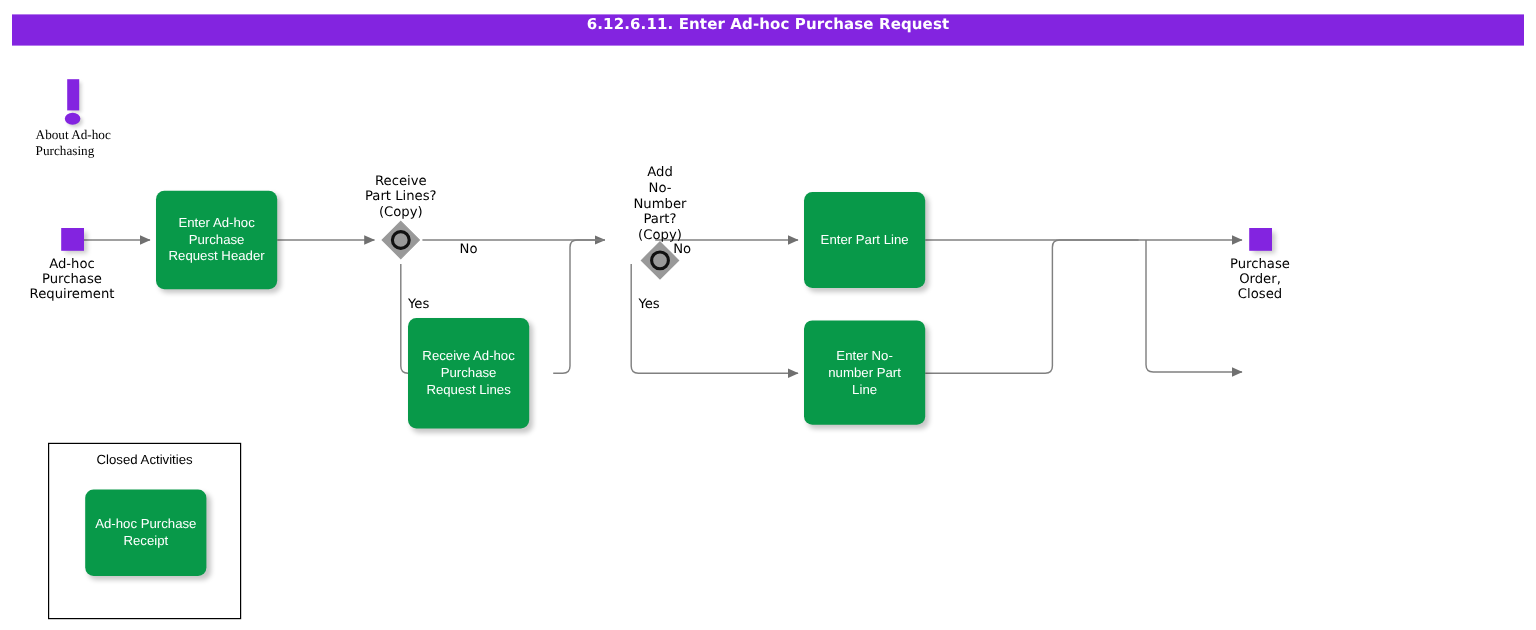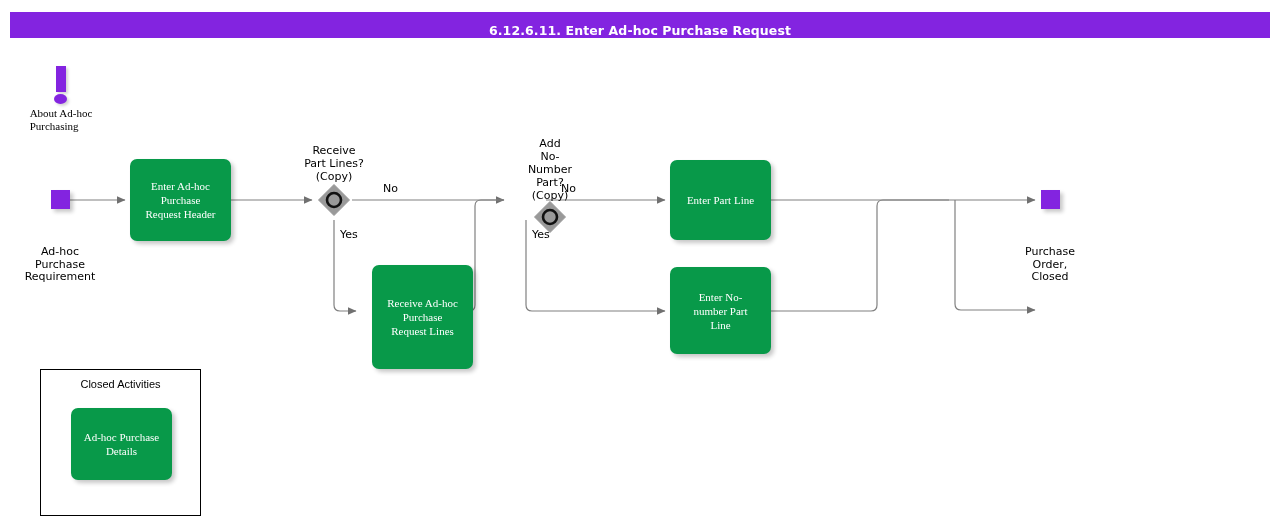--- a/index.html
+++ b/index.html
@@ -19,21 +19,21 @@
 
   
   .titlebar {
     position: absolute;
     left: 10px;
     top: 12px;
     width: 1260px;
     height: 26px;
     background: #8324E0;
     display: flex;
-    align-items: flex-end;
+    align-items: flex-start;
     justify-content: center;
   }
   .titlebar-text {
     color: #ffffff;
     font-family: "DejaVu Sans", sans-serif;
     font-size: 12.5px;
     font-weight: bold;
     letter-spacing: 0.1px;
     white-space: nowrap;
   }
@@ -66,34 +66,33 @@
     border-radius: 7px;
     box-shadow: 3px 3px 4px rgba(0,0,0,0.22);
     display: flex;
     align-items: center;
     justify-content: center;
     text-align: center;
     box-sizing: border-box;
   }
   .activity-label {
     color: #ffffff;
-    font-family: Liberation Serif, serif;
+    font-family: Liberation Sans, sans-serif;
     font-size: 11px;
     line-height: 14px;
     padding: 0 6px;
   }
 
   
   .terminator {
     position: absolute;
     width: 110px;
     display: flex;
     flex-direction: column;
     align-items: center;
-    gap: 32px;
   }
   .terminator-box {
     width: 19px;
     height: 19px;
     background: #8324E0;
     box-shadow: 3px 3px 4px rgba(0,0,0,0.22);
   }
   .terminator-label {
     margin-top: 5px;
     font-family: "DejaVu Sans", sans-serif;
@@ -164,20 +163,21 @@
     white-space: pre-line;
   }
 
   
   .edge-label {
     position: absolute;
     font-family: "DejaVu Sans", sans-serif;
     font-size: 11px;
     color: #000000;
     white-space: nowrap;
+    margin-top: 19px;
   }
 
   
   .group {
     position: absolute;
     border: 1px solid #000000;
     background: #ffffff;
     box-sizing: border-box;
   }
   .group-title {
@@ -259,21 +259,21 @@
 Part Lines?
 (Copy)</div>
     <svg width="34" height="34" viewBox="0 0 34 34">
       <polygon points="17,1.5 32.5,17 17,32.5 1.5,17" fill="#999999" stroke="#999999" stroke-width="1"></polygon>
       <circle cx="17" cy="17" r="7" fill="#999999" stroke="#111111" stroke-width="2.6"></circle>
     </svg>
   </div>
   <div class="edge-label" style="left:383px; top:182px;">No</div>
   <div class="edge-label" style="left:340px; top:228px;">Yes</div>
 
-  <div class="node activity" style="left:372px; top:265px; width:101px; height:104px;">
+  <div class="node activity" style="left:340px; top:265px; width:101px; height:92px;">
     <div class="activity-label" style="white-space:pre-line;">Receive Ad-hoc
 Purchase
 Request Lines</div>
   </div>
 
   <div class="gateway" style="left:509px; top:200px;margin-left:24px;">
     <div class="gateway-caption" style="bottom:32px;">Add
 No-
 Number
 Part?
@@ -301,17 +301,17 @@
     <div class="terminator-label">Purchase
 Order,
 Closed</div>
   </div>
 
 
   <div class="group" style="left:40px; top:369px; width:161px; height:147px;">
     <div class="group-title">Closed Activities</div>
     <div class="node activity" style="left:30px; top:38px; width:101px; height:72px;">
       <div class="activity-label" style="white-space:pre-line;">Ad-hoc Purchase
-Details</div>
+Receipt</div>
     </div>
   </div>
 
 </div>
 
 </body></html>

